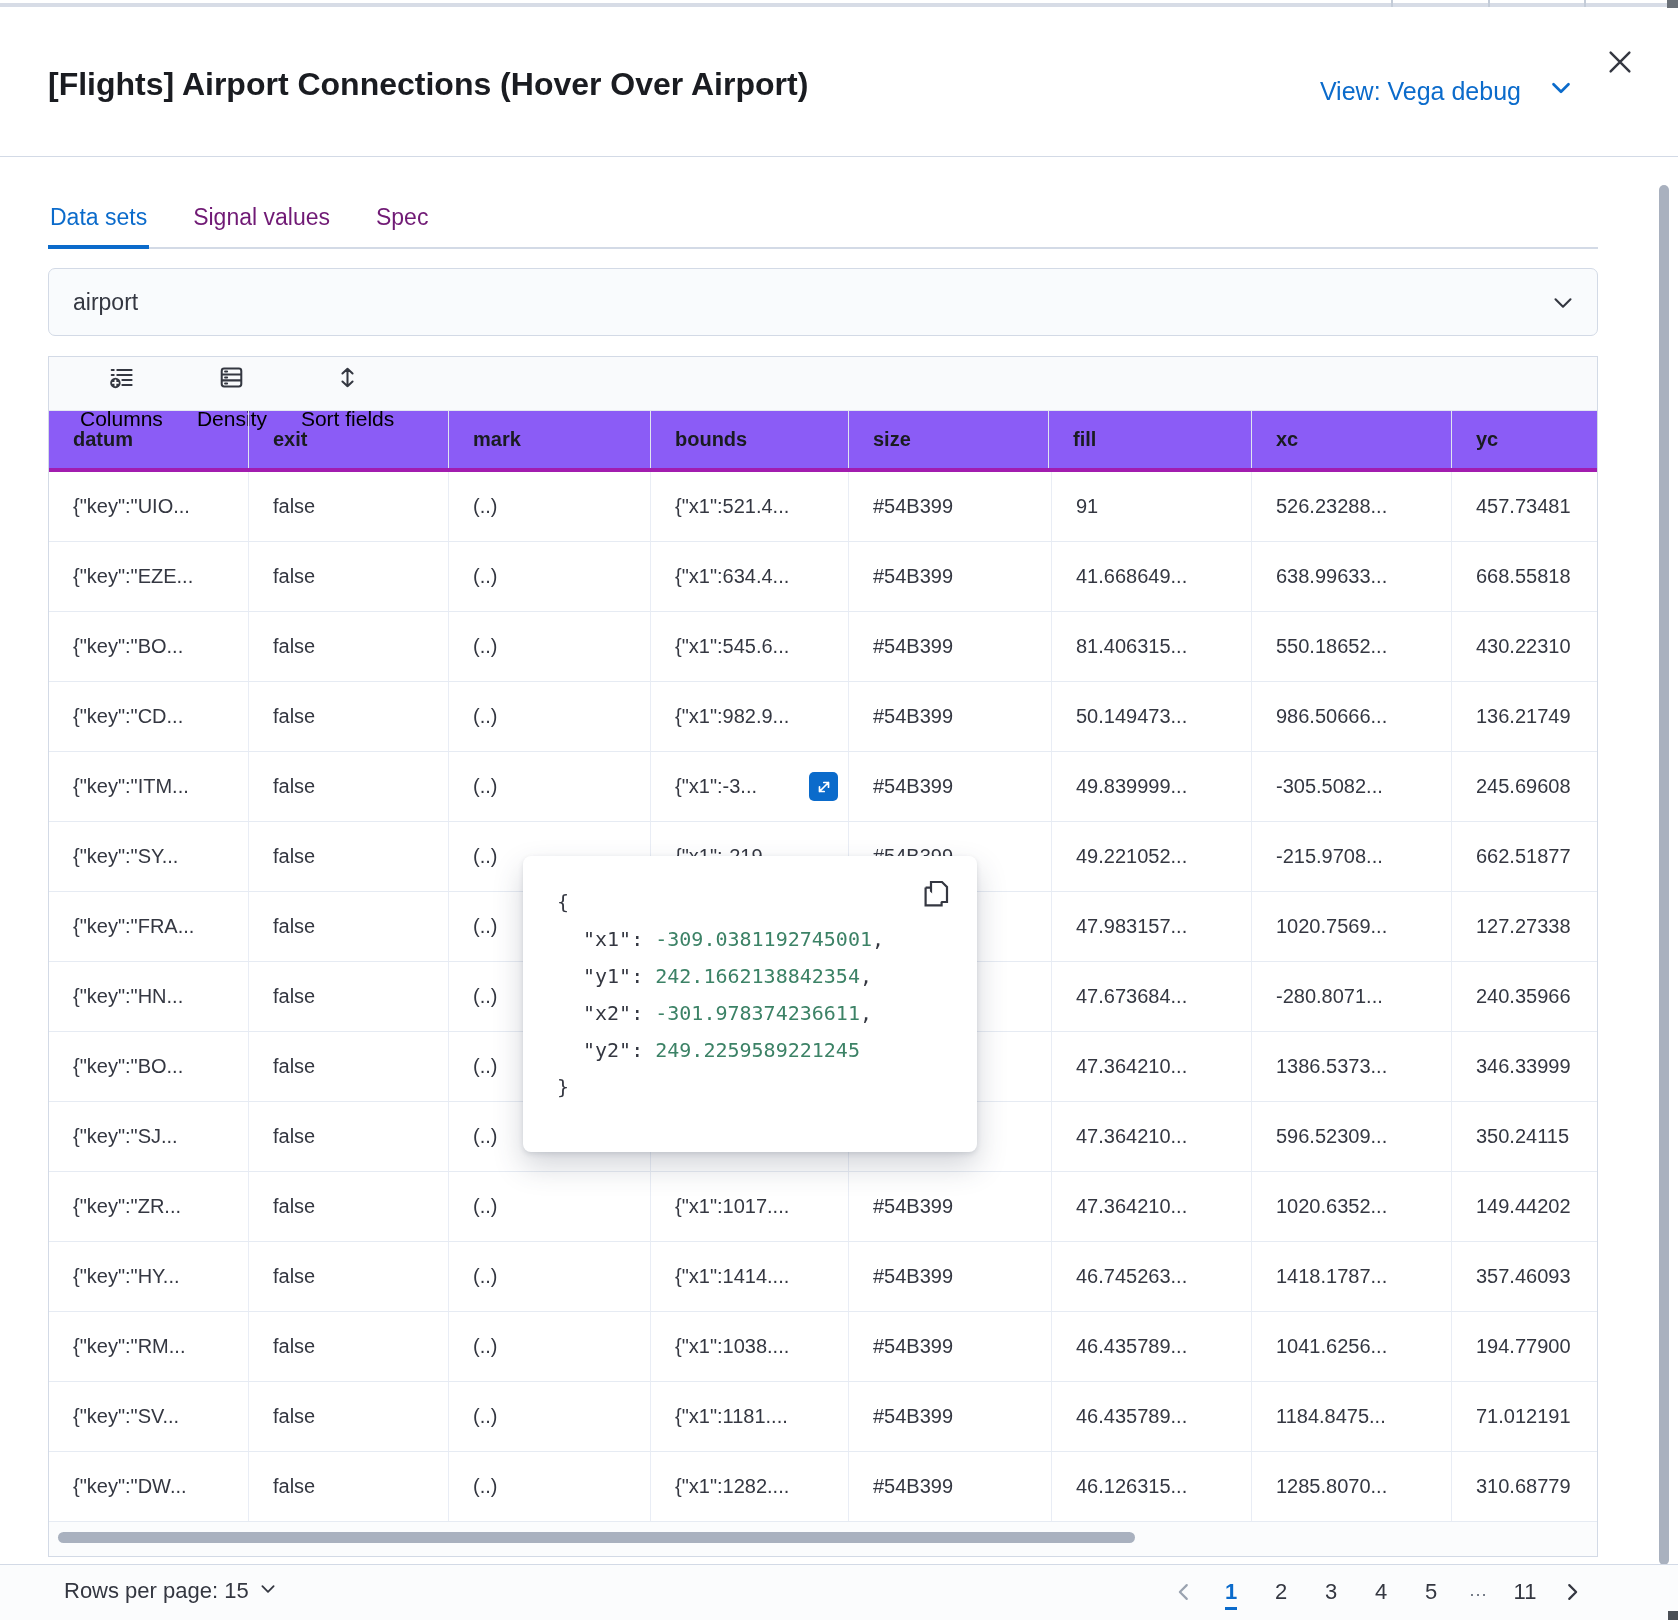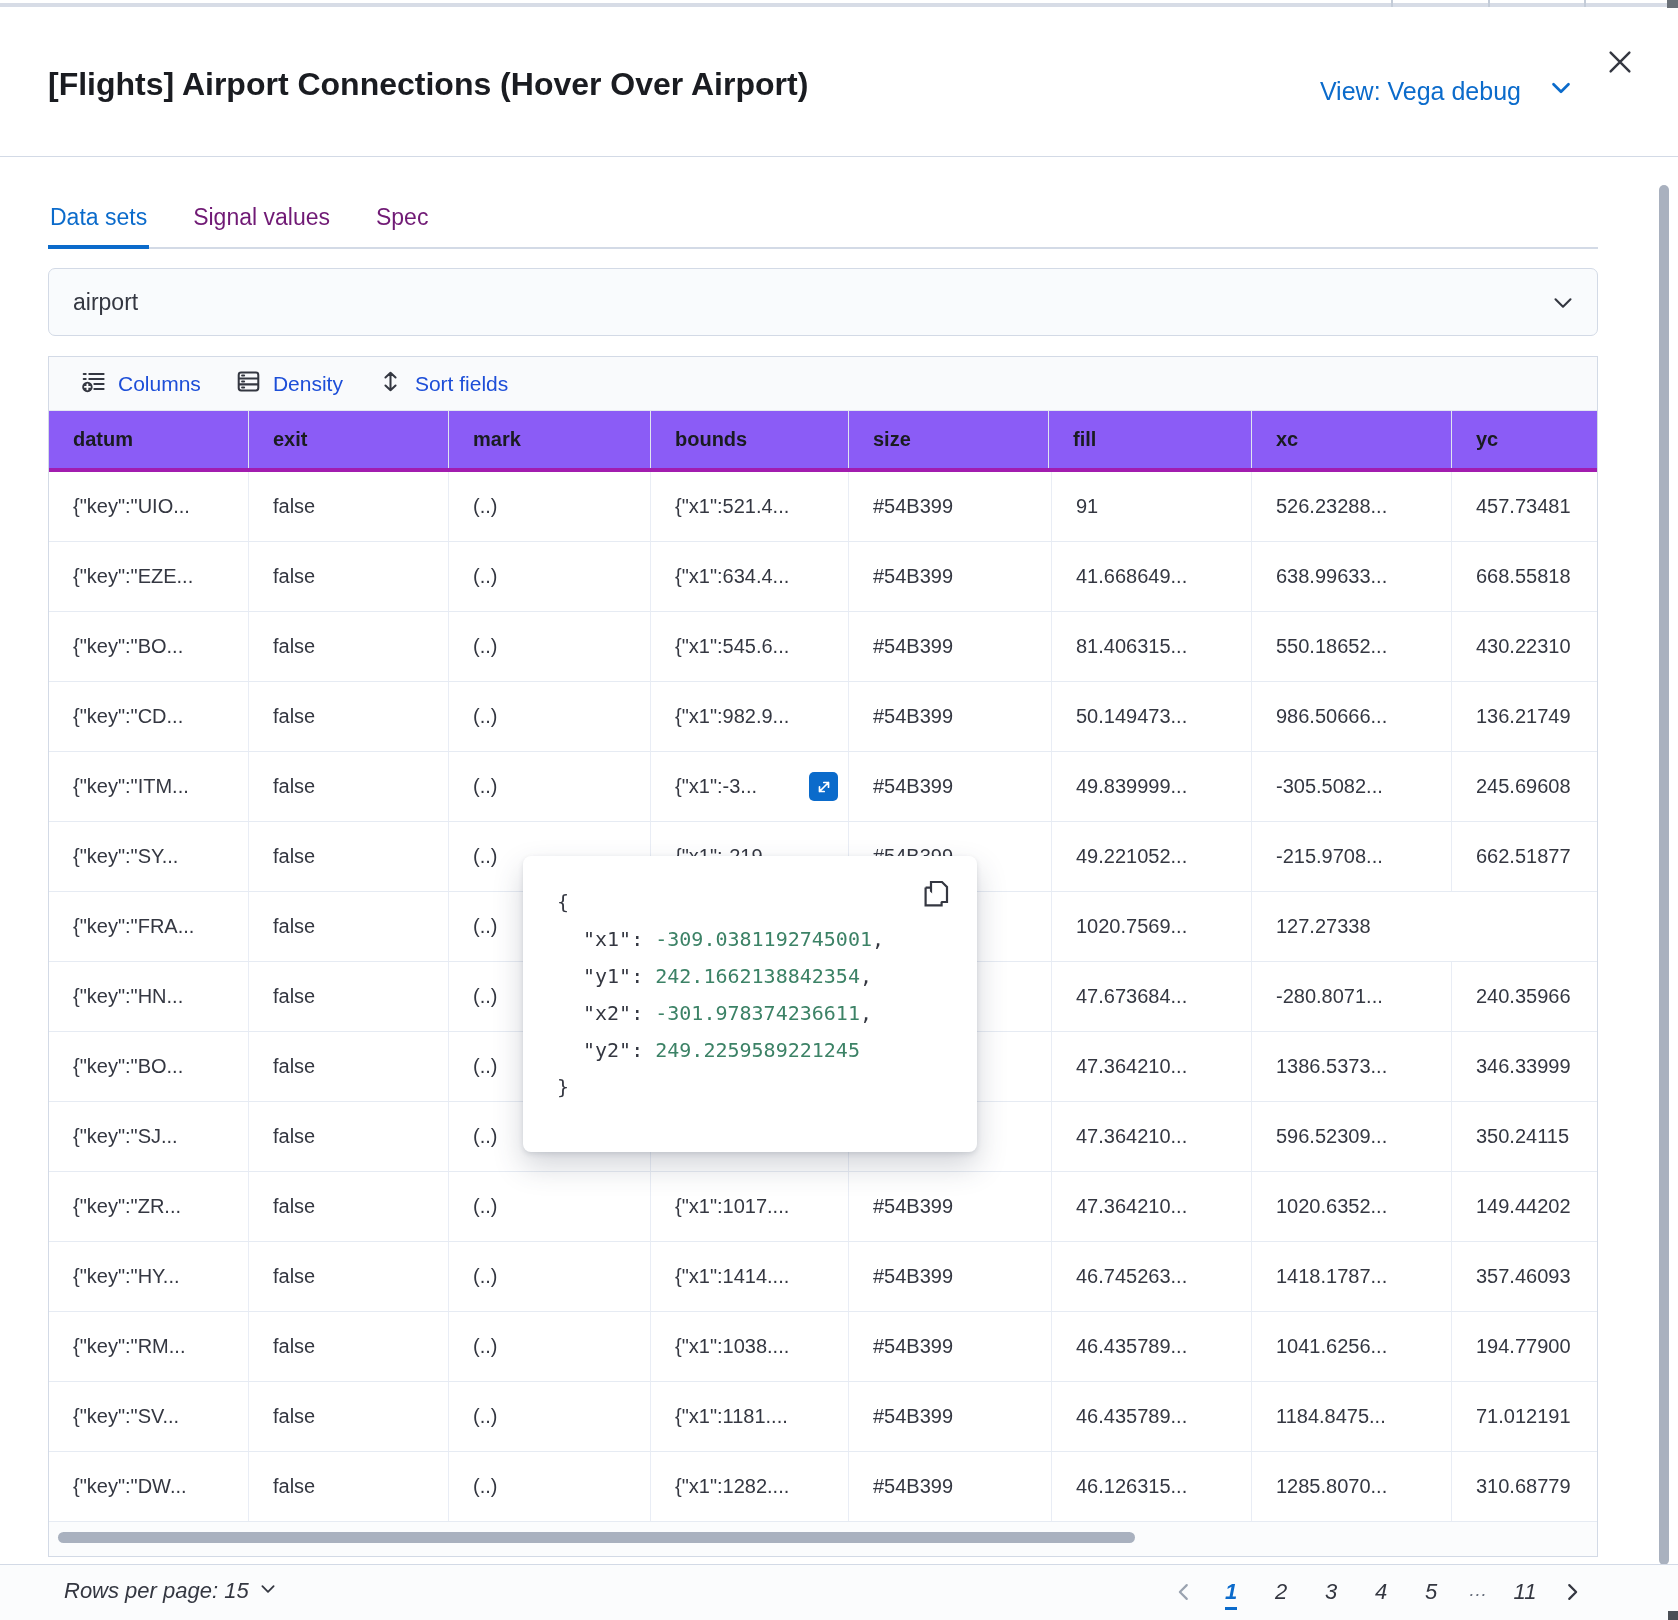--- a/index.html
+++ b/index.html
@@ -30,21 +30,21 @@
 
   
   .dataset-select{position:absolute;left:48px;top:268px;width:1550px;height:68px;box-sizing:border-box;
     background:#f9fbfd;border:1px solid #d3dae6;border-radius:7px;display:flex;align-items:center;cursor:pointer;}
   .dataset-select .val{padding-left:24px;font-size:23px;color:#343741;}
   .dataset-select .chev{position:absolute;right:22px;top:22px;}
 
   
   .grid{position:absolute;left:48px;top:356px;width:1550px;box-sizing:border-box;border:1px solid #d3dae6;background:#fff;}
   .toolbar{height:53px;border-bottom:1px solid #e3e8f0;background:#f9fafc;display:flex;align-items:center;padding-left:14px;}
-  .tbtn{display:flex;align-items:center;gap:11px;font-size:21px;color:#1d4ed8;padding:0 17px;height:40px;cursor:pointer;border-radius:4px;}
+  .tbtn{display:flex;align-items:center;gap:11px;font-size:21px;color:#000000;padding:0 17px;height:40px;cursor:pointer;border-radius:4px;flex-direction:column;}
   .ghead{display:flex;height:57px;background:#8b5cf6;border-bottom:4px solid #a21caf;}
   .gh{box-sizing:border-box;padding:0 24px;line-height:57px;font-size:20px;font-weight:700;color:#1a1c21;
       border-right:1px solid #dfe5ef;white-space:nowrap;overflow:hidden;}
   .row{display:flex;height:69px;border-bottom:1px solid #e6ebf3;background:#fff;}
   .cell{box-sizing:border-box;padding:0 24px;line-height:69px;font-size:20px;color:#343741;
       border-right:1px solid #e9edf5;white-space:nowrap;overflow:hidden;position:relative;}
   .c0{width:200px}.c1{width:200px}.c2{width:202px}.c3{width:198px}.c4{width:203px}.c5{width:200px}.c6{width:200px}
   .c7{flex:1;border-right:none !important;}
   .expand-btn{position:absolute;right:10px;top:20px;width:29px;height:29px;border-radius:5px;background:#0b6bcb;
       display:flex;align-items:center;justify-content:center;cursor:pointer;}
@@ -56,21 +56,21 @@
 
   
   .popover{position:absolute;left:523px;top:856px;width:454px;height:296px;box-sizing:border-box;background:#fff;border-radius:8px;
       box-shadow:0 14px 30px rgba(56,66,86,.22),0 2px 5px rgba(56,66,86,.15);z-index:20;
       padding:28px 34px;font-family:"DejaVu Sans Mono","Liberation Mono",monospace;font-size:20px;line-height:37px;color:#343741;}
   .popover .entry{padding-left:26px;white-space:pre;}
   .popover .v{color:#3c8266;}
   .copy-btn{position:absolute;right:24px;top:20px;width:34px;height:34px;display:flex;align-items:center;justify-content:center;cursor:pointer;}
 
   
-  .footer{position:absolute;left:0;top:1564px;width:1678px;height:56px;border-top:1px solid #d3dae6;background:#fbfcfd;font-style:italic;}
+  .footer{position:absolute;left:0;top:1564px;width:1678px;height:56px;border-top:1px solid #d3dae6;background:#fbfcfd;}
   .rpp{position:absolute;left:64px;top:13px;display:flex;align-items:center;gap:10px;font-size:22px;color:#343741;cursor:pointer;}
   .pager{position:absolute;right:84px;top:8px;display:flex;align-items:center;}
   .page-item{min-width:50px;text-align:center;font-size:22px;color:#343741;padding:6px 0;cursor:pointer;}
   .page-item.active{color:#0b6bcb;font-weight:700;}
   .page-item.active .pg{border-bottom:3px solid #0b6bcb;padding-bottom:3px;}
   .page-item.ellipsis{color:#69707d;font-size:19px;min-width:44px;cursor:default;}
   .page-nav{width:44px;display:flex;align-items:center;justify-content:center;padding:6px 0;cursor:pointer;}
 </style>
 </head>
 <body>
@@ -220,20 +220,21 @@
         <div class="cell c5">49.221052...</div>
         <div class="cell c6">-215.9708...</div>
         <div class="cell c7">662.51877</div>
       </div>
       <div class="row">
         <div class="cell c0">{"key":"FRA...</div>
         <div class="cell c1">false</div>
         <div class="cell c2">(..)</div>
         <div class="cell c3"></div>
         <div class="cell c4"></div>
+        <div class="cell c5">47.983157...</div>
         <div class="cell c6">1020.7569...</div>
         <div class="cell c7">127.27338</div>
       </div>
       <div class="row">
         <div class="cell c0">{"key":"HN...</div>
         <div class="cell c1">false</div>
         <div class="cell c2">(..)</div>
         <div class="cell c3"></div>
         <div class="cell c4"></div>
         <div class="cell c5">47.673684...</div>

